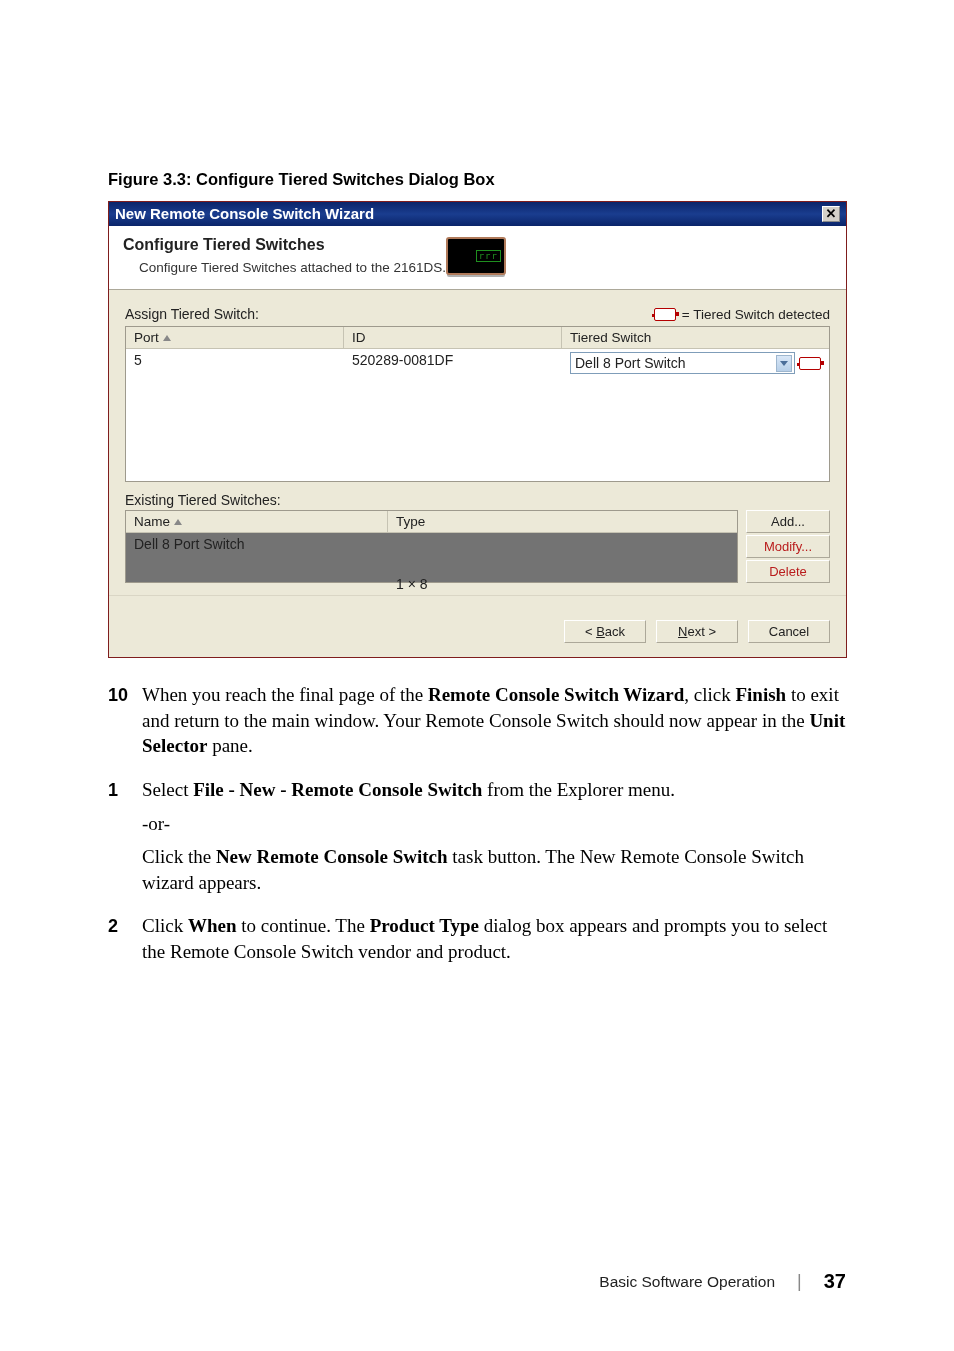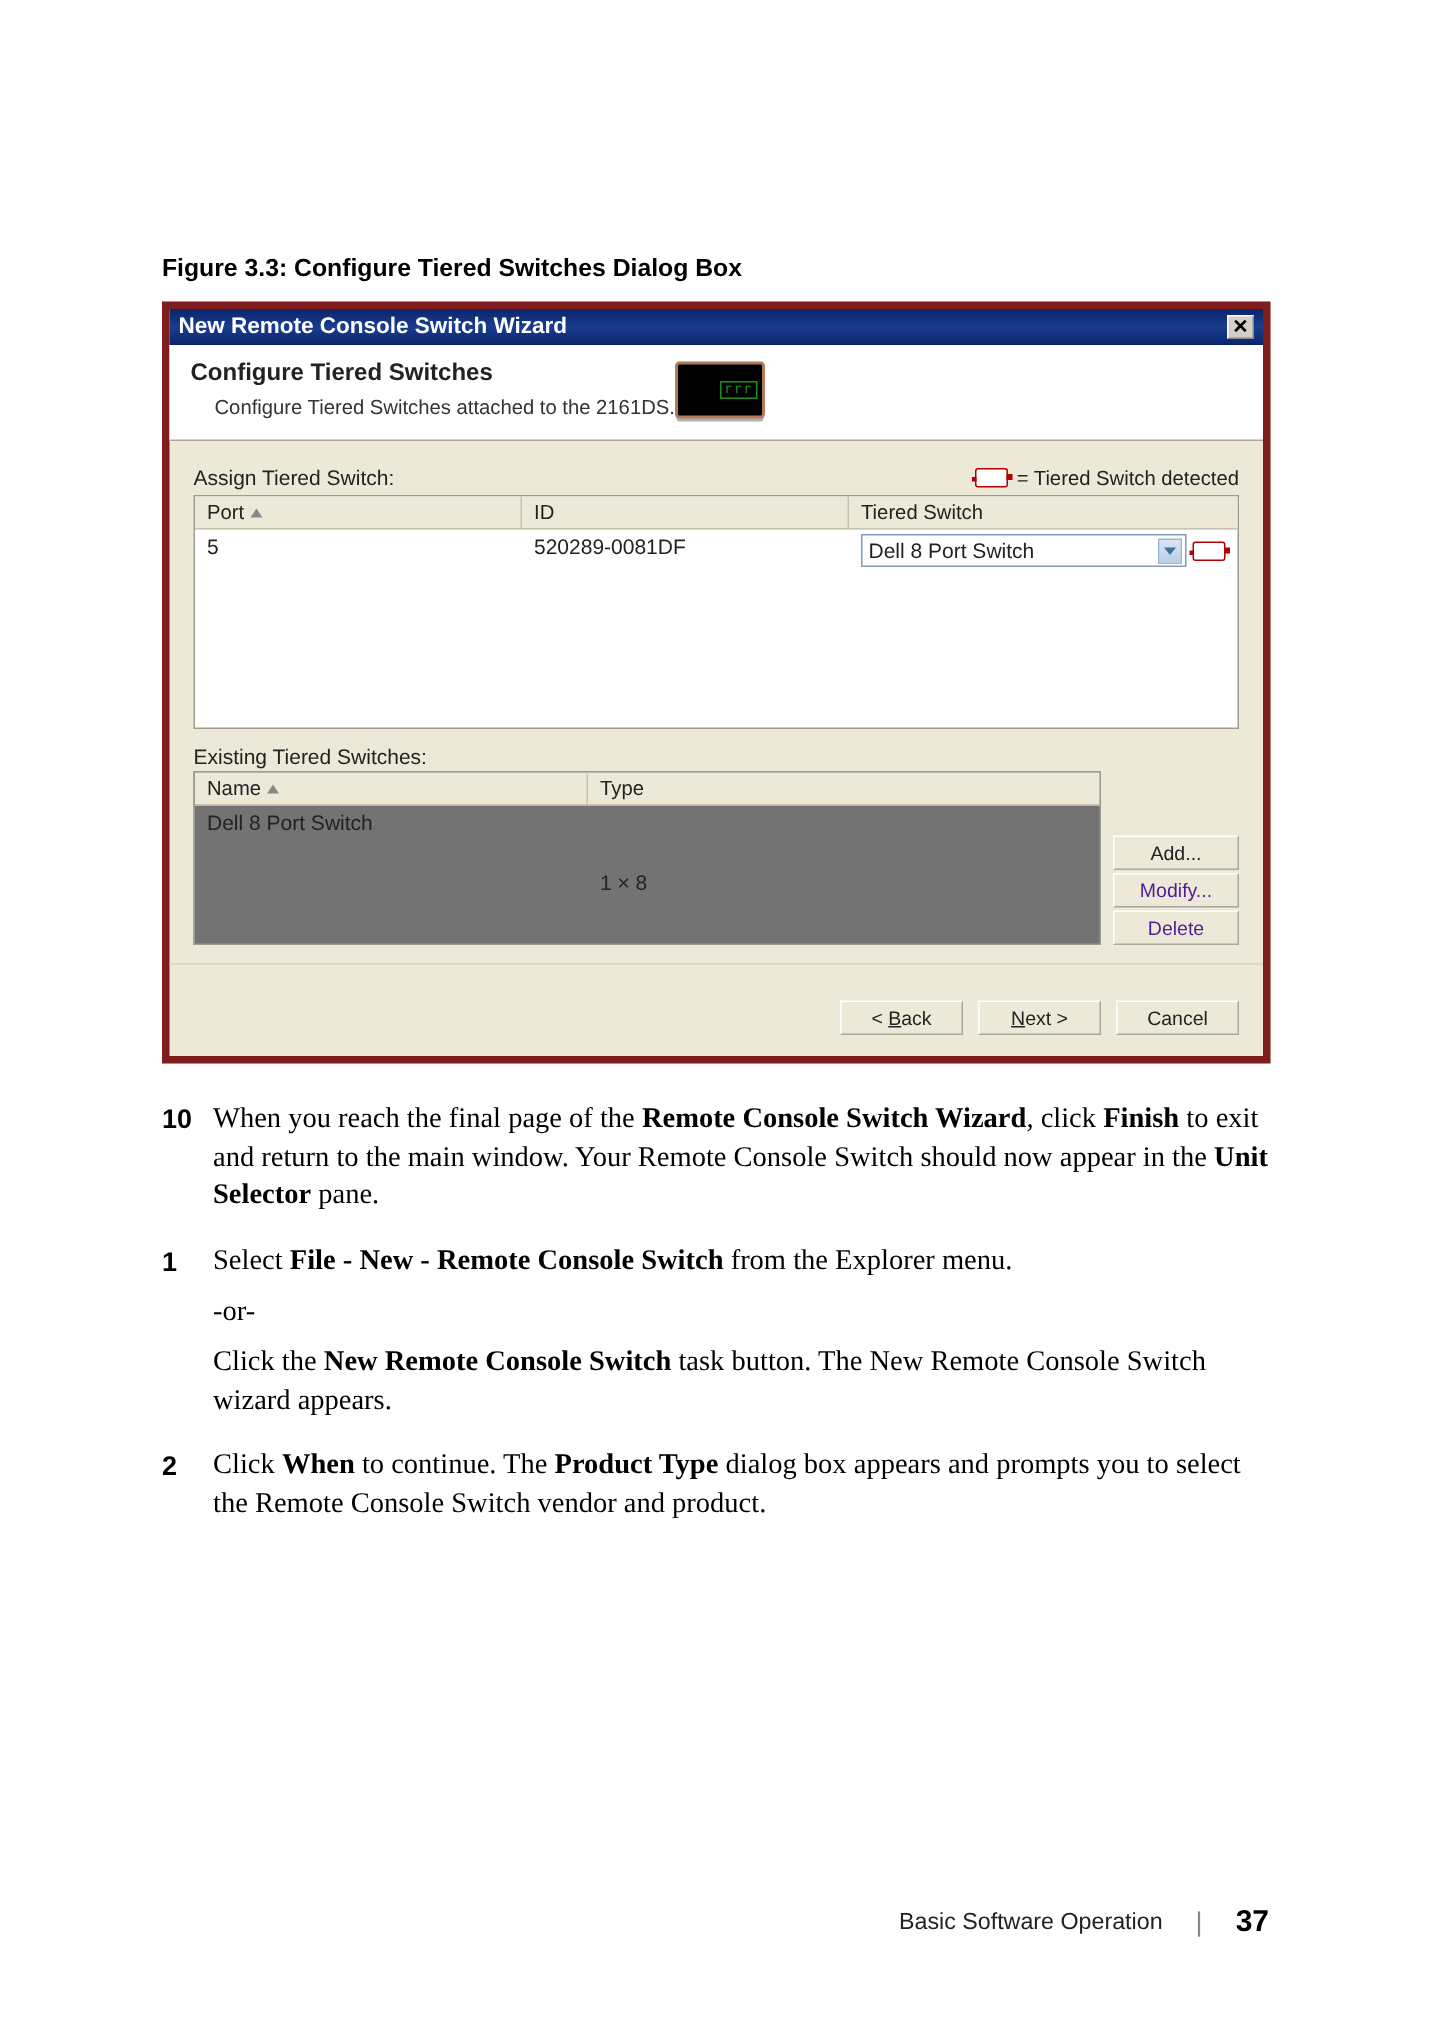--- a/index.html
+++ b/index.html
@@ -12,21 +12,21 @@
       padding: 170px 108px 40px 108px;
       position: relative;
     }
     .figure-caption {
       font-family: Arial, Helvetica, sans-serif;
       font-weight: bold;
       font-size: 16.5px;
       margin-bottom: 12px;
     }
     .dialog {
-      border: 5px solid #7f1d1d;
+      border: 1px solid #7f1d1d;
       background: #ece9d8;
       width: 739px;
       margin: 0;
       font-family: Tahoma, Arial, sans-serif;
       font-size: 14.5px;
       color: #222;
     }
     .titlebar {
       background: linear-gradient(to bottom, #0a246a 0%, #1a3d8f 50%, #0a246a 100%);
       color: #fff;
@@ -86,26 +86,26 @@
     .existing-label { margin-top:10px; font-size:14px; }
     .table2-wrap { display:flex; gap:8px; margin-top:2px;}
     .table2 { border:1px solid #9e9a8d; background:#737373; flex:1; }
     .table2-head{display:flex;background:#ece9d8;border-bottom:1px solid #c6c3b3;}
     .th2{padding:3px 8px;font-size:13.5px;border-right:1px solid #c6c3b3;display:flex;align-items:center;gap:4px;}
     .th2.name{width:262px;} .th2.type{flex:1;border-right:none;}
     .table2-row{display:flex;}
     .td2{padding:3px 8px;font-size:14px;}
     .td2.name{width:262px;} .td2.type{flex:1;margin-top:40px;}
     .table2-body{height:48px;}
-    .side-btns{display:flex;flex-direction:column;gap:2px;width:84px;padding-top:0;margin-top:43px;}
+    .side-btns{display:flex;flex-direction:column;gap:2px;width:84px;padding-top:0;}
     .wbtn{
       background:#ece9d8;border:1px solid #aca899;border-top-color:#fff;border-left-color:#fff;
       font-size:13px;padding:3px 6px;text-align:center;color:#222;
     }
-    .wbtn.disabled{color:#4c1d95;}
+    .wbtn.disabled{color:#b91c1c;}
     .footer-sep{height:1px;background:#dad6c5;margin:12px -16px 0;}
     .footer-row{display:flex;justify-content:flex-end;gap:10px;padding:12px 16px 14px;}
     .footer-row .wbtn{width:82px;}
     .u{text-decoration:underline;}
 
     .doc-text { margin-top: 24px; font-size: 19px; line-height: 1.35; }
     .step { display:flex; margin-bottom: 10px; }
     .step-num { font-family: Arial, Helvetica, sans-serif; font-weight:bold; width:34px; flex-shrink:0; font-size:18px; padding-top:1px;}
     .step-body { flex:1; }
     .step-body p { margin-bottom: 8px; }

